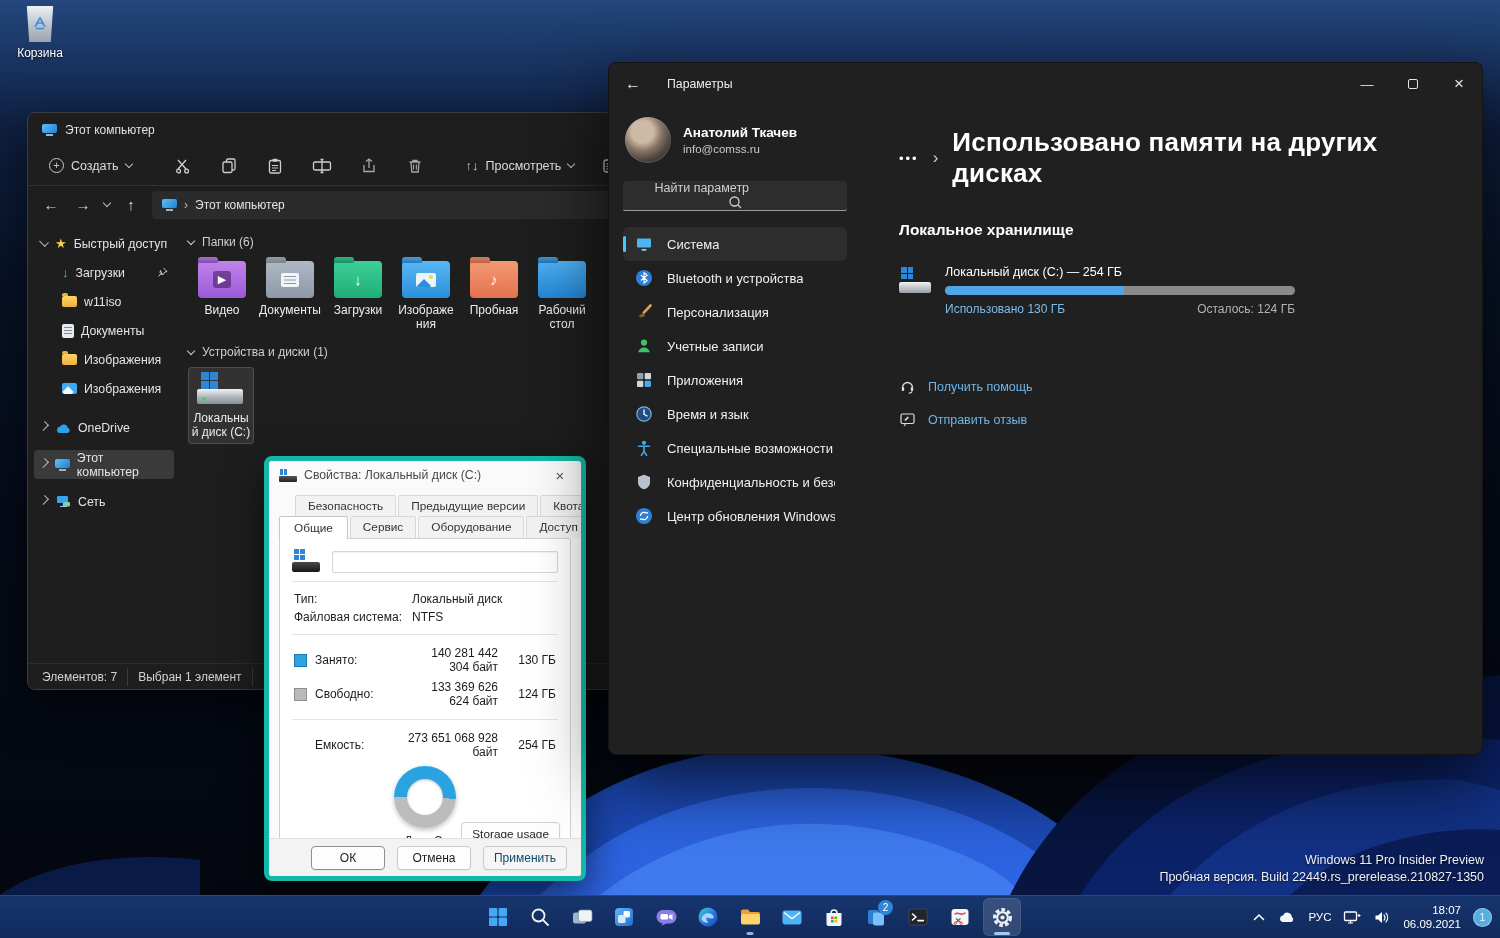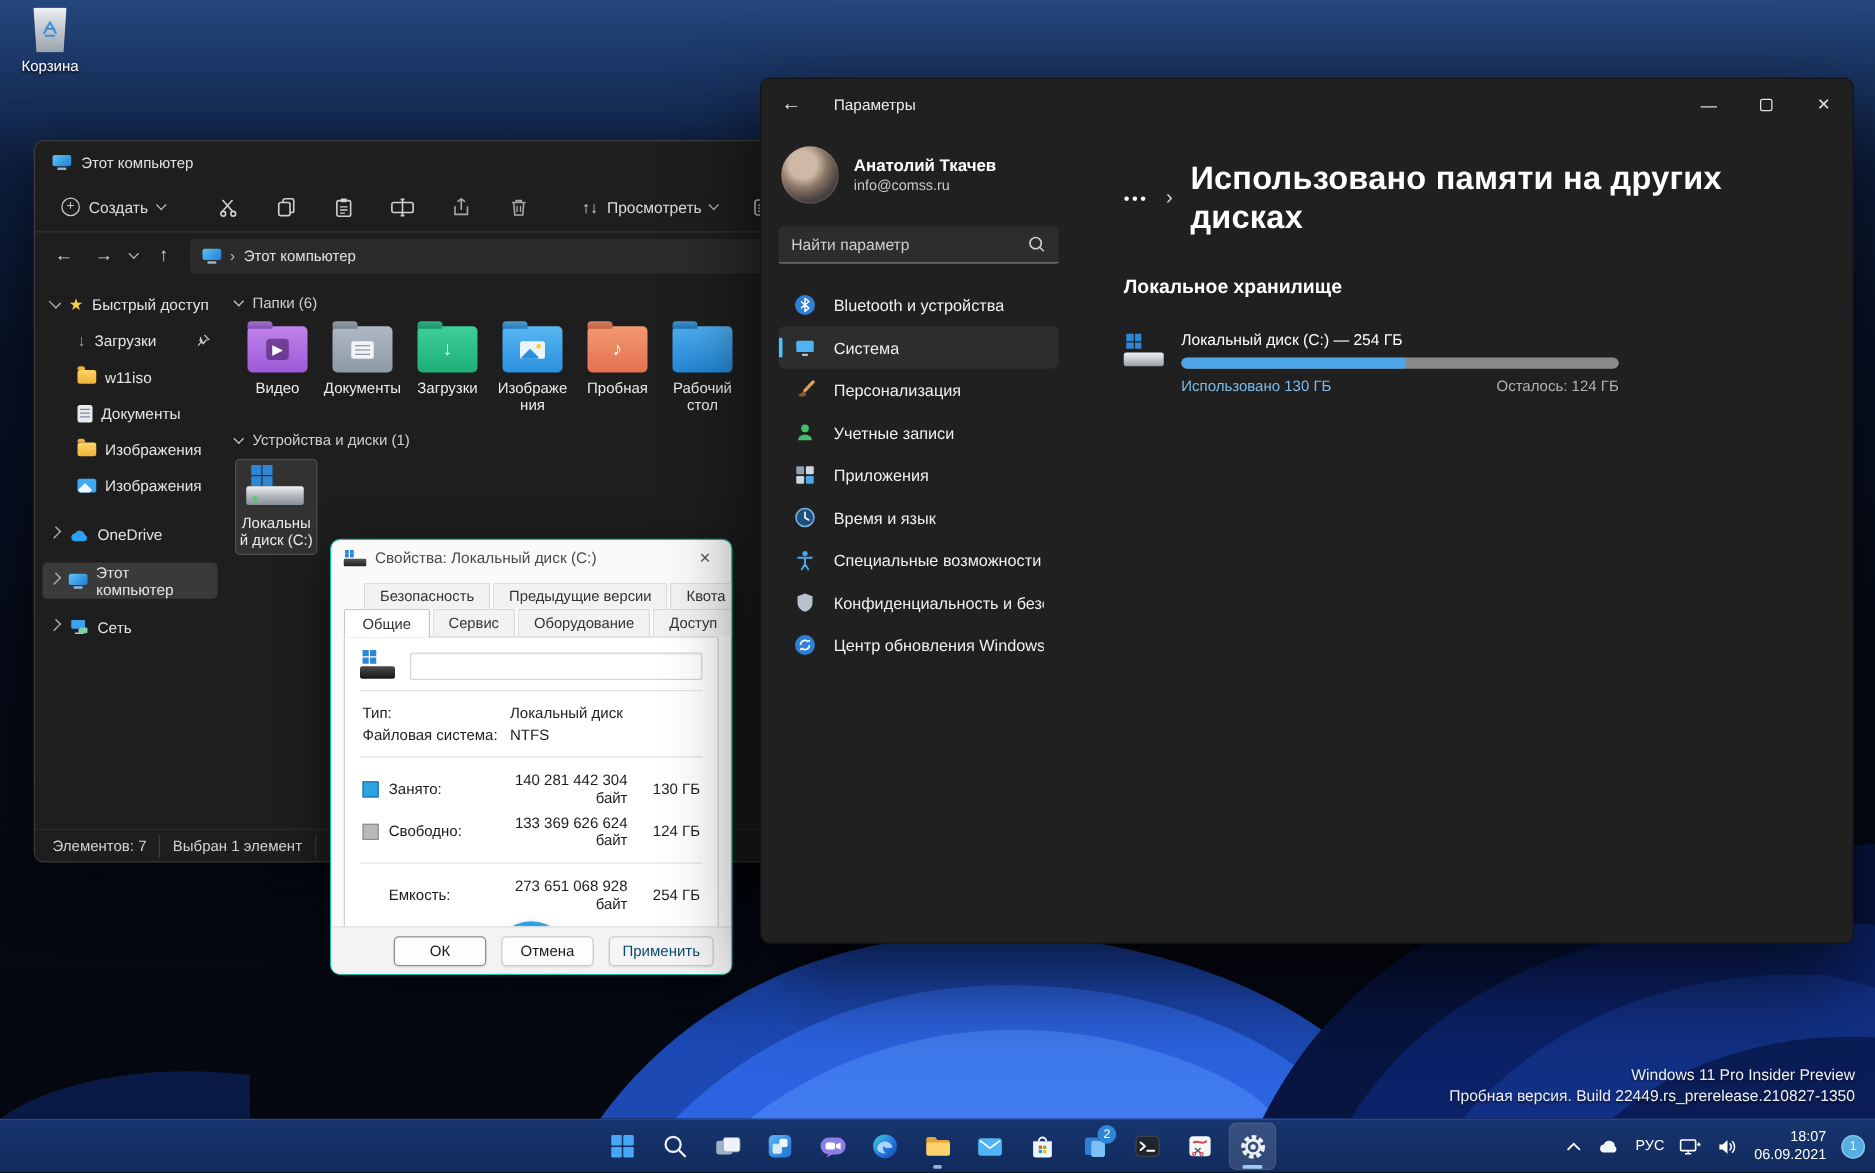--- a/index.html
+++ b/index.html
@@ -76,21 +76,21 @@
   .disk-tile.sel { background:rgba(255,255,255,.09); border:1px solid rgba(255,255,255,.14); }
   .drive-big { width:52px; height:34px; margin:0 auto; position:relative; }
   .drive-big .body { position:absolute; left:2px; bottom:2px; width:46px; height:15px; background:linear-gradient(180deg,#f0f2f4,#aeb4ba 55%,#888f96); border-radius:2px; }
   .drive-big .body:after { content:""; position:absolute; left:5px; bottom:3px; width:4px; height:4px; border-radius:50%; background:#47d06a; }
   .winlogo { position:absolute; left:6px; top:0; width:17px; height:17px; display:grid; grid-template-columns:8px 8px; grid-template-rows:8px 8px; gap:1px; }
   .winlogo i { background:#2f86d6; display:block; }
   .ex-status { position:absolute; left:0; right:0; bottom:0; height:26px; display:flex; align-items:center; gap:10px; padding:0 14px; font-size:12px; color:#d2d2d2; background:#1e1e1e; border-top:1px solid #2c2c2c; }
   .ex-scroll { position:absolute; right:2px; top:120px; width:4px; height:90px; background:#4a4a4a; border-radius:2px; }
 
   
-  .props { position:absolute; left:264px; top:431px; width:322px; height:349px; z-index:20; background:#fafafa; border:1px solid #14b8a6; border-radius:8px; box-shadow:0 14px 40px rgba(0,0,0,.6); color:#1c1c1c; font-size:12px; overflow:hidden; }
+  .props { position:absolute; left:264px; top:456px; width:322px; height:425px; z-index:20; background:#fafafa; border:5px solid #14b8a6; border-radius:8px; box-shadow:0 14px 40px rgba(0,0,0,.6); color:#1c1c1c; font-size:12px; overflow:hidden; }
   .pr-title { height:28px; display:flex; align-items:center; gap:7px; padding:0 10px; color:#4a4a4a; font-size:12.3px; }
   .pr-close { margin-left:auto; font-size:15px; color:#555; width:22px; text-align:center; }
   .drive16 { width:18px; height:13px; position:relative; flex:none; }
   .drive16 .body { position:absolute; left:0; bottom:0; width:18px; height:6px; background:linear-gradient(180deg,#555,#222); border-radius:1px; }
   .drive16 .lg { position:absolute; left:1px; top:0; width:7px; height:7px; display:grid; grid-template-columns:3px 3px; grid-template-rows:3px 3px; gap:.8px; }
   .drive16 .lg i { background:#2f86d6; }
   .pr-tabs { padding:6px 10px 0; font-size:11.8px; color:#333; }
   .tabrow { display:flex; }
   .tabrow.first { margin-left:16px; }
   .ptab { padding:3px 12px; background:#f2f2f2; border:1px solid #d8d8d8; border-bottom:none; border-radius:2px 2px 0 0; margin-right:2px; white-space:nowrap; }
@@ -133,21 +133,21 @@
   .back-arrow { color:#e8e8e8; font-size:16px; width:30px; }
   .st-apptitle { font-size:12.3px; color:#ececec; margin-left:12px; }
   .wctrls { margin-left:auto; display:flex; height:100%; }
   .wc { width:46px; display:flex; align-items:center; justify-content:center; color:#e4e4e4; font-size:13px; }
   .wc .box { width:10px; height:10px; border:1.4px solid #e4e4e4; border-radius:2px; display:block; }
   .st-left { position:absolute; left:0; top:42px; bottom:0; width:252px; padding:6px 14px 0; }
   .userrow { display:flex; align-items:center; gap:12px; padding:6px 2px; }
   .avatar { width:46px; height:46px; border-radius:50%; flex:none; background:radial-gradient(circle at 38% 32%, #cdb9a5 0 26%, #8a7666 45%, #4a4340 68%, #262322 100%); box-shadow:inset 0 0 0 1px rgba(255,255,255,.12); }
   .uname { font-size:13.5px; font-weight:bold; color:#fff; }
   .uemail { font-size:11.5px; color:#c9c9c9; margin-top:3px; }
-  .searchbox { margin-top:12px; height:30px; background:#2d2d2d; border-radius:4px 4px 2px 2px; border-bottom:1.4px solid #9a9a9a; display:flex; align-items:center; padding:0 10px; }
+  .searchbox { margin-top:12px; height:30px; background:#2d2d2d; border-radius:4px 4px 2px 2px; border-bottom:1.4px solid #9a9a9a; display:flex; align-items:center; padding:0 10px;flex-direction:column; }
   .searchbox input { flex:1; background:transparent; border:none; outline:none; color:#e8e8e8; font-size:12.5px; font-family:"Liberation Sans", sans-serif; }
   .searchbox input::placeholder { color:#cfcfcf; }
   .st-nav { margin-top:16px; }
   .navitem { display:flex; align-items:center; gap:14px; height:34px; padding:0 12px; border-radius:5px; font-size:13px; color:#f0f0f0; position:relative; white-space:nowrap; overflow:hidden; }
   .navitem.sel { background:#2d2d2d; }
   .navitem.sel:before { content:""; position:absolute; left:0; top:9px; bottom:9px; width:3px; border-radius:2px; background:#4cc2ff; }
   .navitem svg { flex:none; }
   .navitem .nlabel { overflow:hidden; text-overflow:clip; }
   .st-right { position:absolute; left:252px; right:0; top:42px; bottom:0; padding:22px 56px 0 38px; }
   .bc-row { display:flex; align-items:center; gap:14px; }
@@ -532,33 +532,33 @@
       </span>
     </div>
     <div class="searchbox">
       <input placeholder="Найти параметр" style="">
       <svg width="15" height="15" viewBox="0 0 15 15">
           <circle cx="6.5" cy="6.5" r="4.5" stroke="#d0d0d0" stroke-width="1.3" fill="none"></circle>
           <path d="M10 10l3 3" stroke="#d0d0d0" stroke-width="1.3"></path>
         </svg>
     </div>
     <div class="st-nav">
+      <div class="navitem sel">
+        <svg width="18" height="16" viewBox="0 0 18 16">
+            <rect x="2" y="2.5" width="14" height="9" rx="1.2" fill="#4db3f2"></rect>
+            <rect x="6.5" y="13" width="5" height="1.7" rx=".8" fill="#9fc8e8"></rect>
+          </svg>
+        <span class="nlabel">Система</span>
+      </div>
       <div class="navitem">
         <svg width="18" height="18" viewBox="0 0 18 18">
             <circle cx="9" cy="9" r="8" fill="#2e7fd6"></circle>
             <path d="M9 3.6l3.2 2.6L9 8.8l3.2 2.7L9 14.2V3.6zM5.8 6.2l6.4 5.3M5.8 11.5l6.4-5.3" stroke="#fff" stroke-width="1.1" fill="none" stroke-linejoin="round"></path>
           </svg>
         <span class="nlabel">Bluetooth и устройства</span>
-      </div>
-      <div class="navitem sel">
-        <svg width="18" height="16" viewBox="0 0 18 16">
-            <rect x="2" y="2.5" width="14" height="9" rx="1.2" fill="#4db3f2"></rect>
-            <rect x="6.5" y="13" width="5" height="1.7" rx=".8" fill="#9fc8e8"></rect>
-          </svg>
-        <span class="nlabel">Система</span>
       </div>
       <div class="navitem">
         <svg width="18" height="18" viewBox="0 0 18 18">
             <path d="M15.5 2.5L8.8 9.6" stroke="#e0a060" stroke-width="2.6" stroke-linecap="round"></path>
             <path d="M8.4 9.9c-2.3.3-2.7 2.5-4.9 3 1.7 1.8 5.2 1.7 6.6-.4z" fill="#8a5a34"></path>
           </svg>
         <span class="nlabel">Персонализация</span>
       </div>
       <div class="navitem">
         <svg width="18" height="18" viewBox="0 0 18 18">
@@ -627,20 +627,39 @@
       <span class="disk-info">
         <div class="disk-name">Локальный диск (C:) — 254 ГБ</div>
         <div class="pbar">
             <i></i>
           </div>
         <div class="disk-sub">
           <span class="used-t">Использовано 130 ГБ</span>
           <span class="rem-t">Осталось: 124 ГБ</span>
         </div>
       </span>
+    </div>
+    <div class="help-links">
+      <div class="hlink">
+        <svg width="17" height="17" viewBox="0 0 17 17">
+            <path d="M3.5 9.5a5 5 0 0110 0" stroke="#d8dde2" stroke-width="1.3" fill="none"></path>
+            <rect x="2.8" y="9" width="2.4" height="4" rx="1.1" fill="#d8dde2"></rect>
+            <rect x="11.8" y="9" width="2.4" height="4" rx="1.1" fill="#d8dde2"></rect>
+            <path d="M13 13.2c0 1.4-1.6 1.9-3.2 1.9" stroke="#d8dde2" stroke-width="1.1" fill="none"></path>
+          </svg>
+        <span class="txt">Получить помощь</span>
+      </div>
+      <div class="hlink">
+        <svg width="17" height="17" viewBox="0 0 17 17">
+            <rect x="2" y="3" width="13" height="9.5" rx="1.5" stroke="#d8dde2" stroke-width="1.2" fill="none"></rect>
+            <path d="M5 15l2-2.5" stroke="#d8dde2" stroke-width="1.2" fill="none"></path>
+            <path d="M6 8.2l2.8-2.8 1.2 1.2-2.8 2.8-1.6.4z" fill="#d8dde2"></path>
+          </svg>
+        <span class="txt">Отправить отзыв</span>
+      </div>
     </div>
   </div>
 </div>
 
 <div class="taskbar">
   <div class="tb-center">
     <div class="tbi">
       <svg width="22" height="22" viewBox="0 0 22 22">
           <rect x="2" y="2" width="8.4" height="8.4" rx="1" fill="#45a8f5"></rect>
           <rect x="11.6" y="2" width="8.4" height="8.4" rx="1" fill="#45a8f5"></rect>

